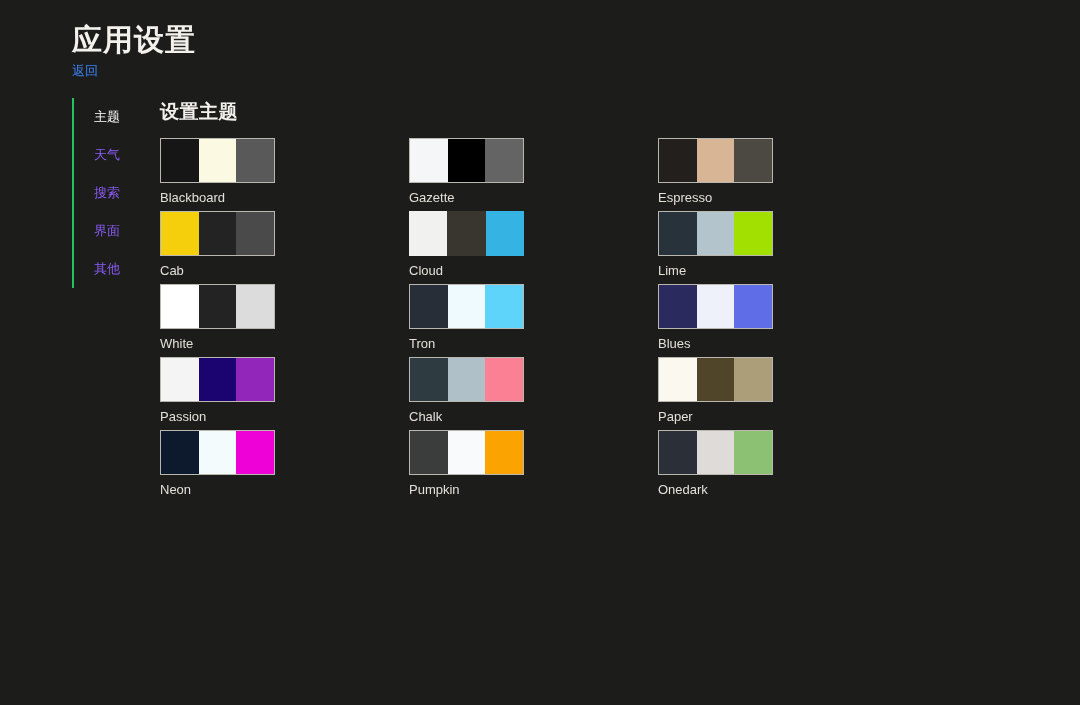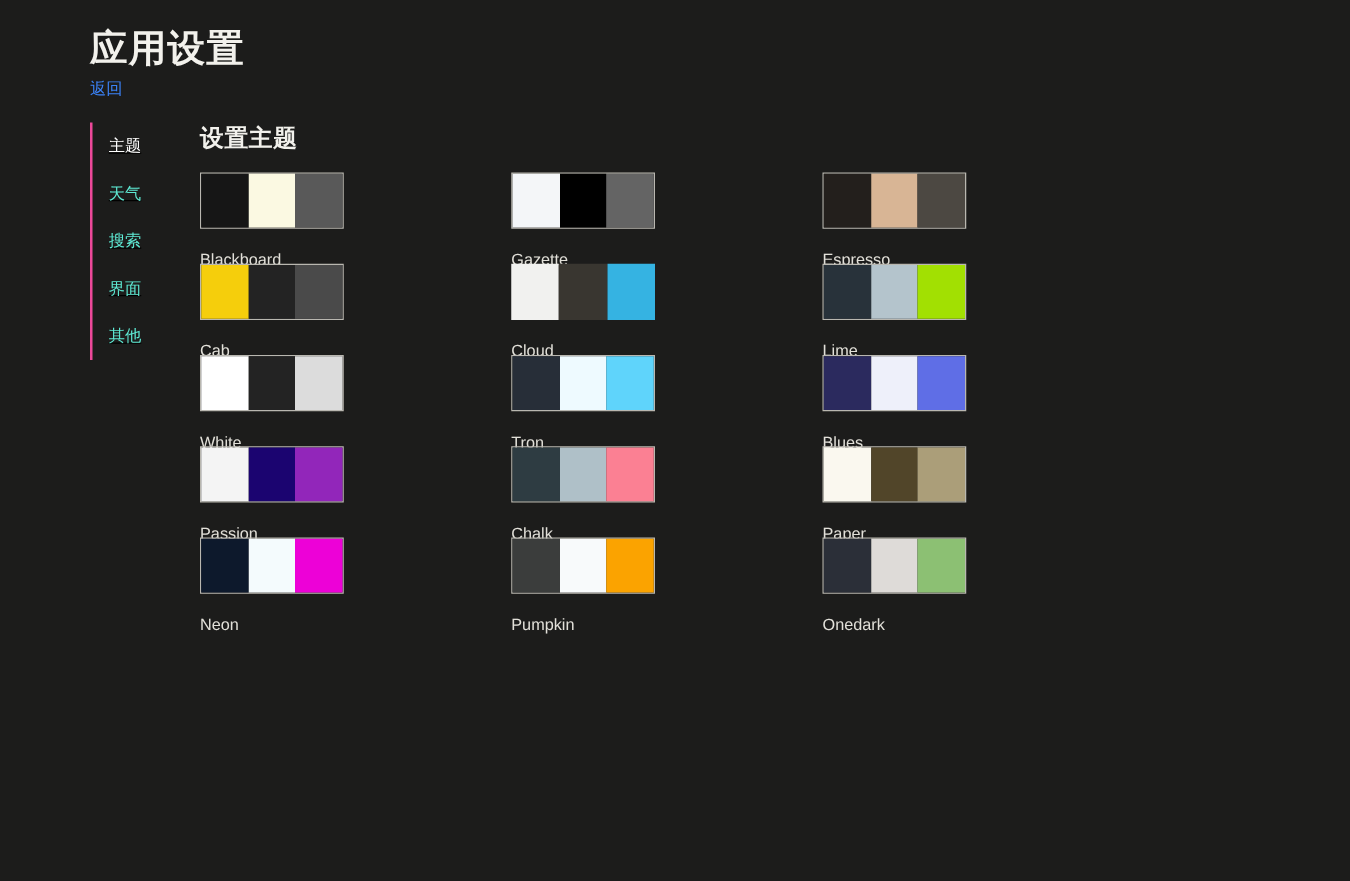--- a/index.html
+++ b/index.html
@@ -40,29 +40,28 @@
     color: #3b82f6;
     line-height: 16px;
     cursor: pointer;
   }
   
   .sidebar {
     position: absolute;
     left: 72px;
     top: 98px;
     width: 72px;
-    border-left: 2px solid #ec4899;
-    padding-left: 13px;
+    border-left: 2px solid #22c55e;
+    padding-left: 20px;
     box-sizing: border-box;
     height: 190px;
-    text-decoration: underline;
   }
   .nav-item {
     font-size: 13px;
-    color: #5eead4;
+    color: #8b5cf6;
     line-height: 16px;
     height: 38px;
     display: flex;
     align-items: center;
     cursor: pointer;
     user-select: none;
   }
   .nav-item.active {
     color: #ffffff;
   }
@@ -100,21 +99,21 @@
     border: 1px solid #b9b7b0;
   }
   .band {
     flex: 1 1 33.3333%;
     height: 100%;
   }
   .theme-name {
     font-size: 13px;
     color: #e2e0d9;
     line-height: 16px;
-    margin-top: 17px;
+    margin-top: 7px;
     white-space: nowrap;
   }
 </style>
 </head>
 <body>
 
 <div class="page">
 
   <div class="header">
     <h1 class="app-title">应用设置</h1>

